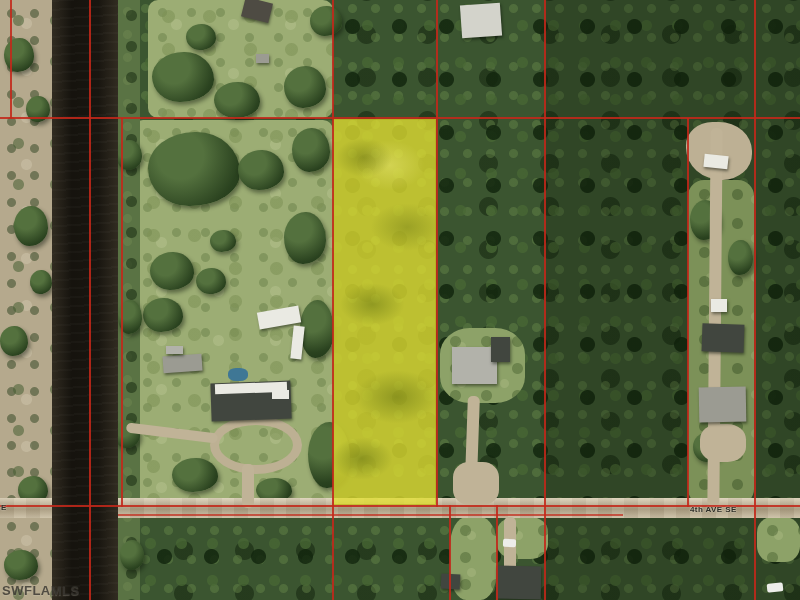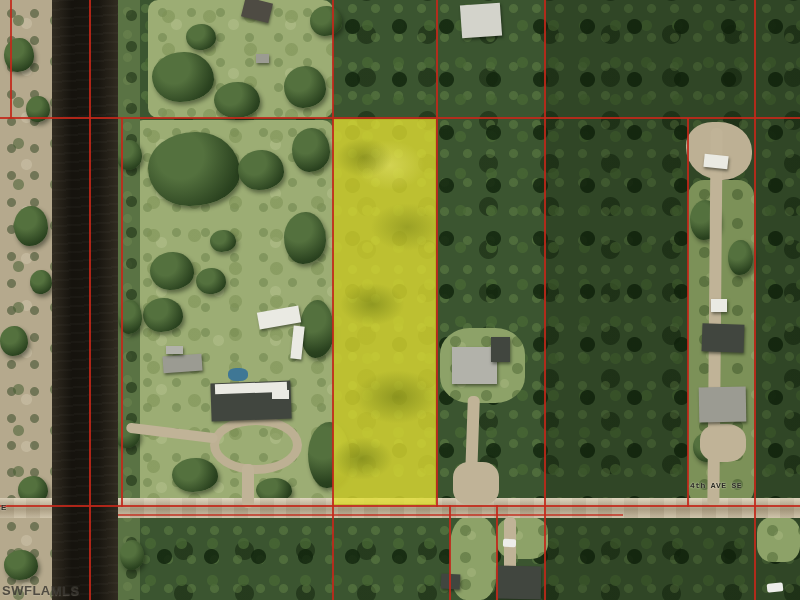--- a/index.html
+++ b/index.html
@@ -219,17 +219,17 @@
   <div class="abs pline v" style="left:436px;top:0;height:507px;"></div>
   <div class="abs pline v" style="left:449px;top:505px;height:95px;"></div>
   <div class="abs pline v" style="left:496px;top:505px;height:95px;"></div>
   <div class="abs pline v" style="left:544px;top:0;height:600px;"></div>
   <div class="abs pline v" style="left:687px;top:118px;height:389px;"></div>
   <div class="abs pline v" style="left:754px;top:0;height:600px;"></div>
   <div class="abs pline h" style="left:0;top:117px;width:800px;"></div>
   <div class="abs pline h" style="left:0;top:505px;width:800px;"></div>
   <div class="abs pline h" style="left:118px;top:514px;width:505px;opacity:.7;"></div>
 
-  <div class="abs label road-label" style="left:690px;top:481px;font-family:Liberation Mono, monospace;">4th AVE SE</div>
+  <div class="abs label road-label" style="left:690px;top:505px;">4th AVE SE</div>
   <div class="abs label road-label" style="left:1px;top:503px;">E</div>
   <div class="abs watermark" style="left:2px;top:583px;">SWFLAMLS</div>
 
 </div>
 
 </body></html>

